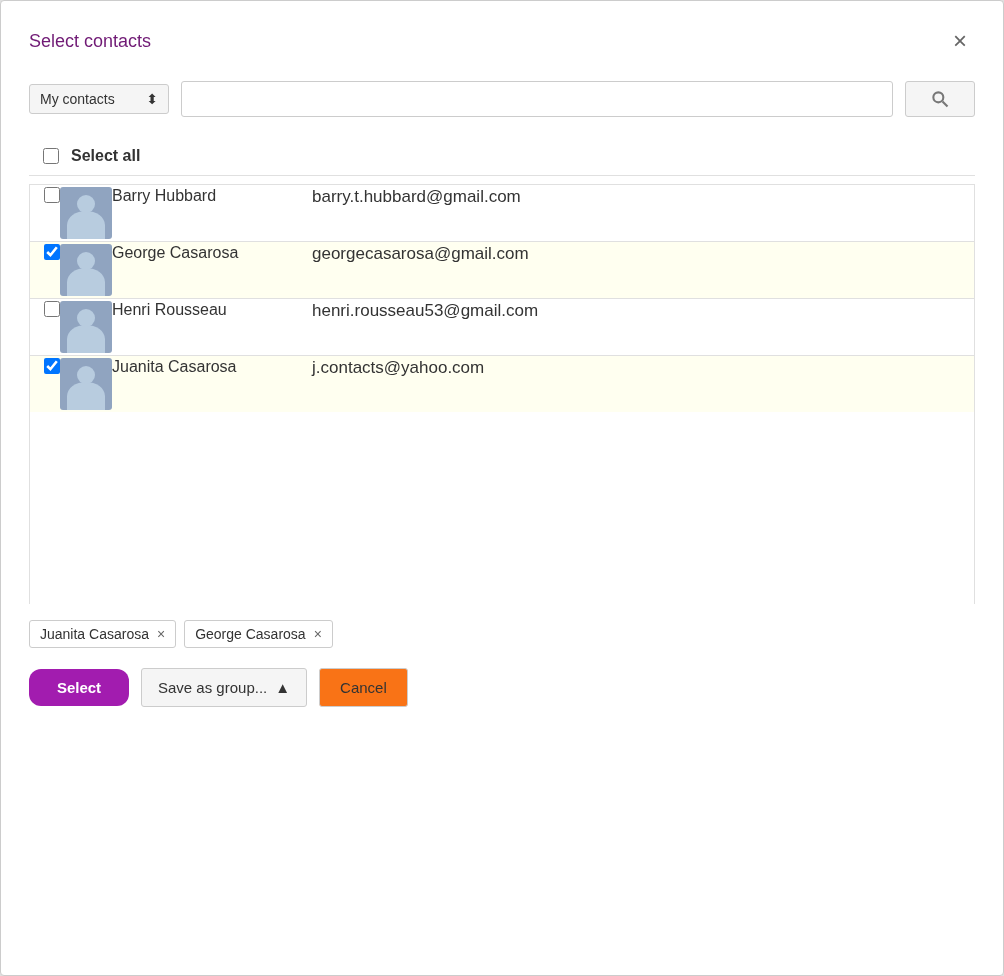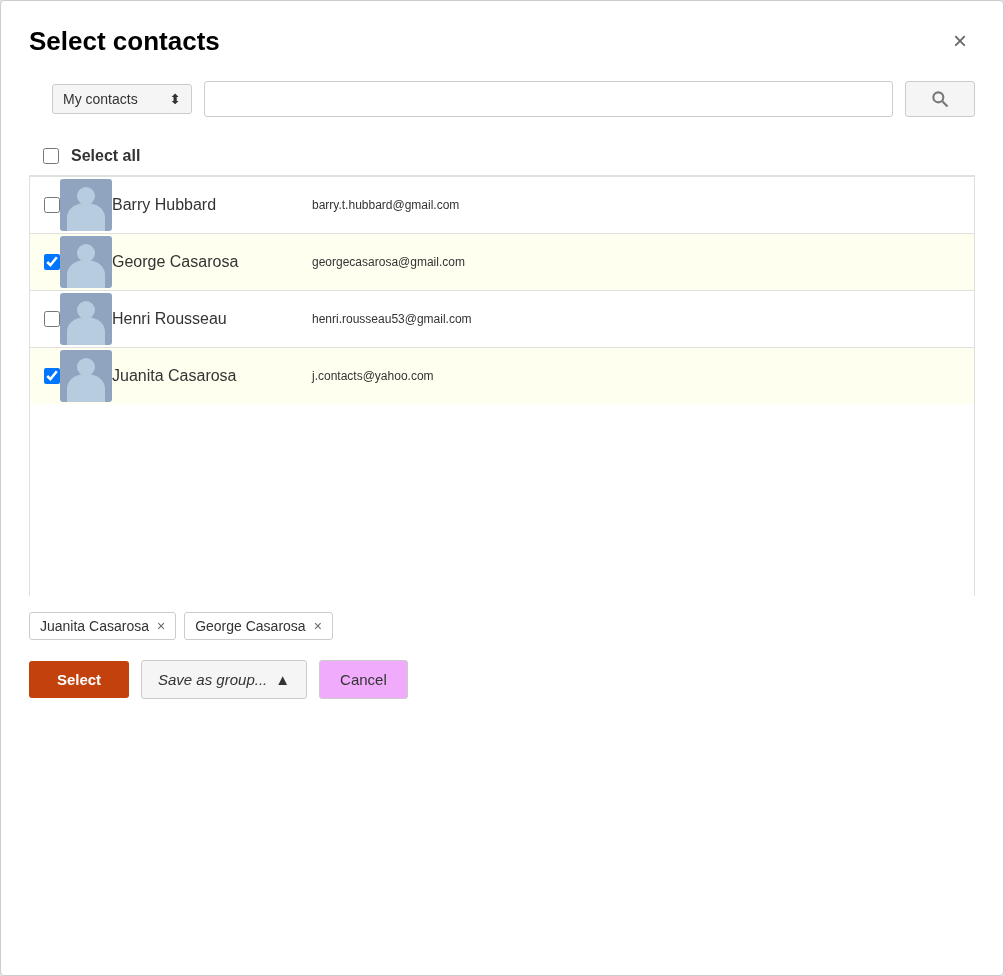--- a/index.html
+++ b/index.html
@@ -25,23 +25,23 @@
     }
 
     .dialog-header {
       display: flex;
       justify-content: space-between;
       align-items: center;
       margin-bottom: 24px;
     }
 
     .dialog-title {
-      font-size: 26px;
-      font-weight: bold;
-      color: #000000;
+      font-size: 18px;
+      font-weight: normal;
+      color: #701a75;
     }
 
     .close-btn {
       background: none;
       border: none;
       font-size: 24px;
       color: #666;
       cursor: pointer;
       padding: 4px 8px;
       line-height: 1;
@@ -60,21 +60,20 @@
       border: 1px solid #ccc;
       border-radius: 3px;
       padding: 6px 10px;
       font-size: 14px;
       cursor: pointer;
       background: #f5f5f5;
       color: #333;
       min-width: 140px;
       justify-content: space-between;
       gap: 8px;
-      margin-left: 23px;
     }
 
     .search-input {
       flex: 1;
       border: 1px solid #ccc;
       border-radius: 3px;
       padding: 7px 10px;
       font-size: 14px;
       height: 36px;
       outline: none;
@@ -97,42 +96,41 @@
       width: 20px;
       height: 20px;
     }
 
     .select-all-row {
       display: flex;
       align-items: center;
       gap: 12px;
       padding: 10px 0 10px 14px;
       border-bottom: 1px solid #e0e0e0;
-      margin-bottom: 0;
+      margin-bottom: 8px;
     }
 
     .select-all-label {
       font-size: 16px;
       font-weight: bold;
       color: #333;
     }
 
     .contacts-list {
       flex: 1;
       border-left: 1px solid #e0e0e0;
       border-right: 1px solid #e0e0e0;
       border-top: 1px solid #e0e0e0;
       overflow-y: auto;
       max-height: 420px;
       position: relative;
     }
 
     .contact-row {
       display: flex;
-      align-items: center;
       padding: 2px 14px;
       border-bottom: 1px solid #e0e0e0;
       background: #fff;
     }
 
     .contact-row.selected {
       background: #fffff0;
     }
 
     .contact-row:last-child {
@@ -177,21 +175,21 @@
       margin-bottom: 0;
     }
 
     .contact-name {
       font-size: 16px;
       color: #333;
       min-width: 200px;
     }
 
     .contact-email {
-      font-size: 12px;
+      font-size: 17px;
       color: #333;
     }
 
     
     .contacts-list::-webkit-scrollbar {
       width: 10px;
     }
     .contacts-list::-webkit-scrollbar-track {
       background: #f1f1f1;
     }
@@ -227,47 +225,46 @@
     }
 
     .footer-buttons {
       display: flex;
       gap: 12px;
       align-items: center;
       padding-top: 8px;
     }
 
     .btn-select {
-      background: #c2410c;
+      background: #a21caf;
       color: #fff;
       border: none;
-      border-radius: 3px;
+      border-radius: 12px;
       padding: 10px 24px;
       font-size: 15px;
       font-weight: bold;
       cursor: pointer;
       min-width: 100px;
     }
 
     .btn-save-group {
       background: #f5f5f5;
       color: #333;
       border: 1px solid #ccc;
       border-radius: 3px;
       padding: 10px 16px;
       font-size: 15px;
       cursor: pointer;
       display: flex;
       align-items: center;
       gap: 8px;
-      font-style: italic;
     }
 
     .btn-cancel {
-      background: #f0abfc;
+      background: #f97316;
       color: #333;
       border: 1px solid #ccc;
       border-radius: 3px;
       padding: 10px 20px;
       font-size: 15px;
       cursor: pointer;
     }
   </style>
 </head>
 <body>

